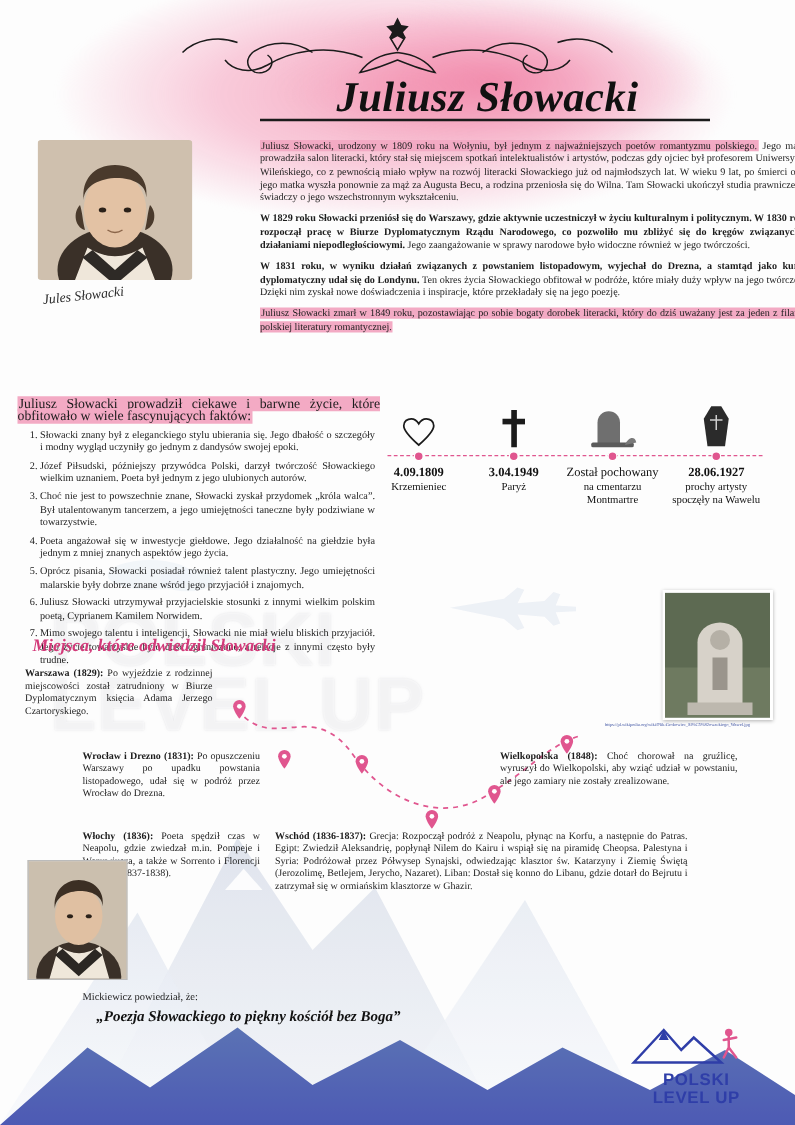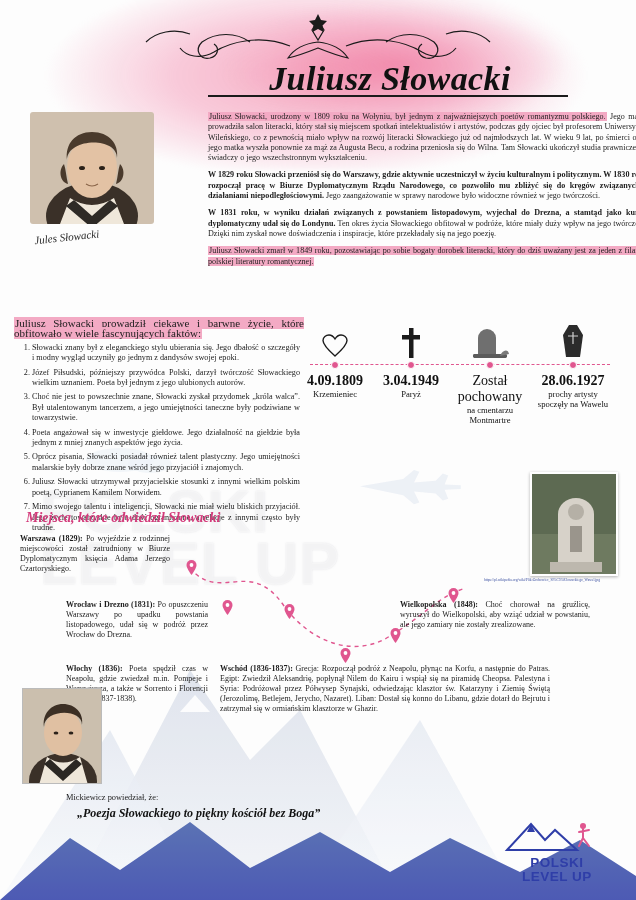--- a/index.html
+++ b/index.html
@@ -110,21 +110,21 @@
     position:absolute; left:14px; top:46px; width:300px; height:0;
     border-top:1.6px dashed #e0568f;
   }
   .tl-item { position:absolute; width:78px; text-align:center; top:0; }
   .tl-icon { height:40px; display:flex; align-items:flex-end; justify-content:center; }
   .tl-dot {
     width:8px; height:8px; border-radius:50%;
     background:#e0568f; margin:3px auto 4px auto;
     border:1.5px solid #fff;
   }
-  .tl-date { font-weight:bold; font-size:14px; color:#111; }
+  .tl-date { font-weight:bold; font-size:10px; color:#111; }
   .tl-place { font-size:8.6px; color:#111; line-height:10px;text-align:center; }
 
   
   .photo-card {
     position:absolute; border:2px solid #fff; box-shadow:0 1px 3px rgba(0,0,0,.3);
     overflow:hidden;
   }
   .photo-cap {
     position:absolute; font-size:3.6px; color:#3a4fa0; width:140px; line-height:4.4px;
   }

